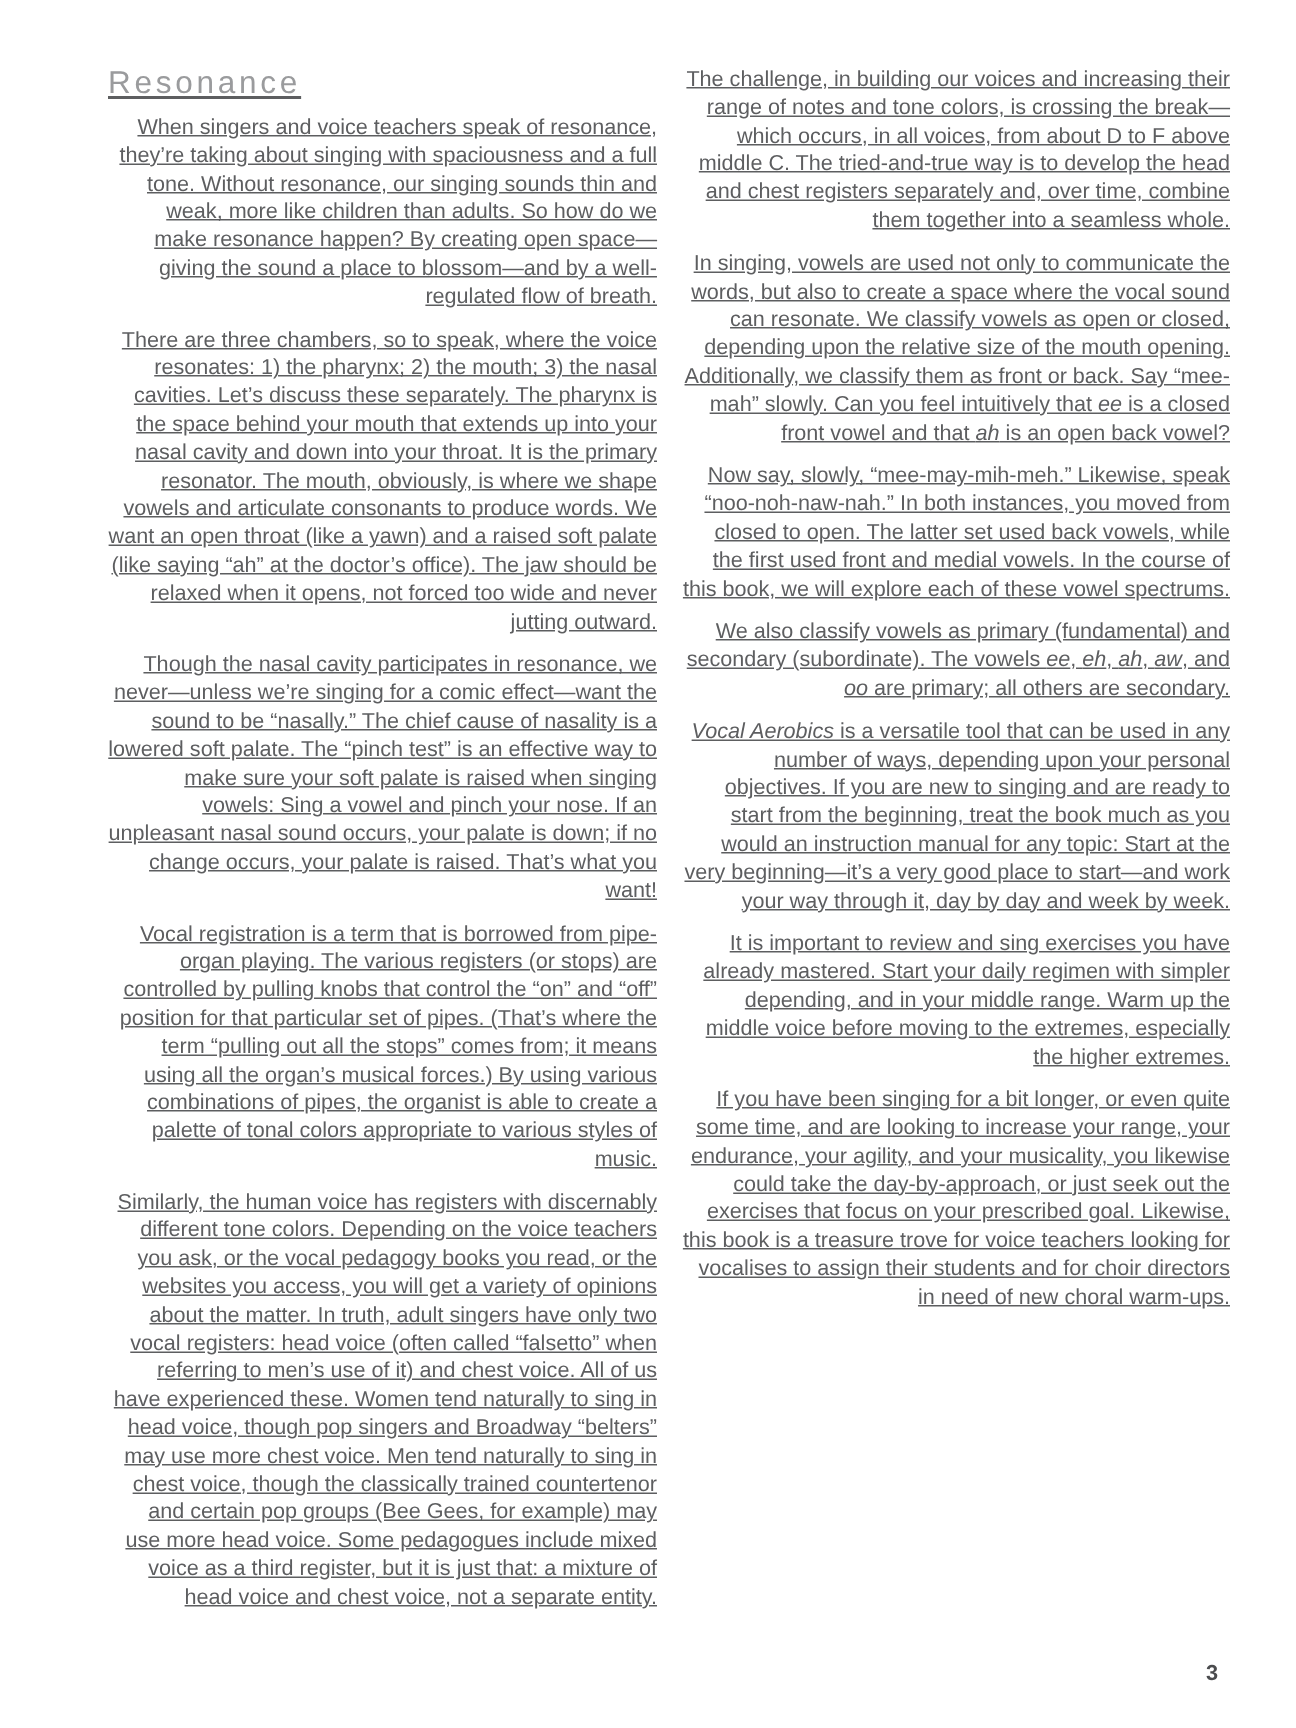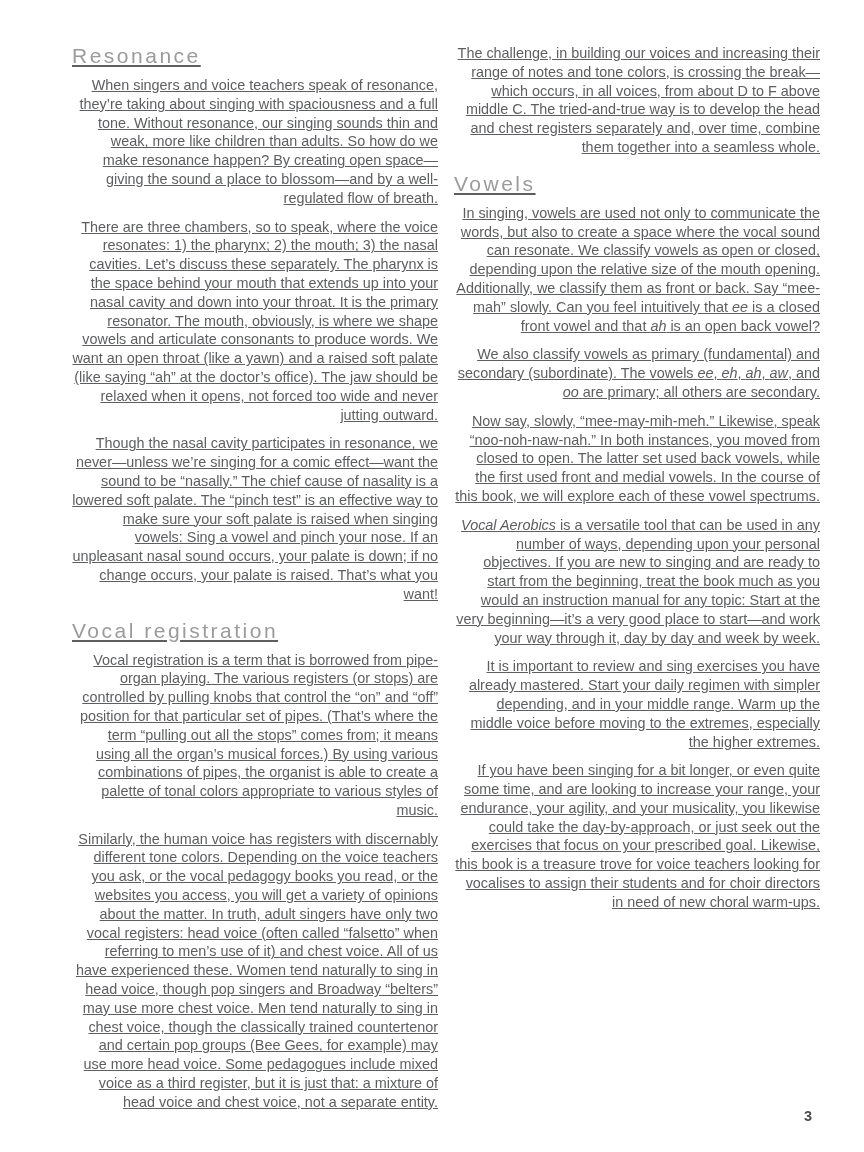--- a/index.html
+++ b/index.html
@@ -59,29 +59,27 @@
 </head>
 <body>
 
 <div class="page">
   <div class="columns">
     <div class="col">
         <h2 class="section-heading">Resonance</h2>
         <p class="paragraph"><span>When singers and voice teachers speak of resonance, they’re taking about singing with spaciousness and a full tone. Without resonance, our singing sounds thin and weak, more like children than adults. So how do we make resonance happen? By creating open space—giving the sound a place to blossom—and by a well-regulated flow of breath.</span></p>
         <p class="paragraph"><span>There are three chambers, so to speak, where the voice resonates: 1) the pharynx; 2) the mouth; 3) the nasal cavities. Let’s discuss these separately. The pharynx is the space behind your mouth that extends up into your nasal cavity and down into your throat. It is the primary resonator. The mouth, obviously, is where we shape vowels and articulate consonants to produce words. We want an open throat (like a yawn) and a raised soft palate (like saying “ah” at the doctor’s office). The jaw should be relaxed when it opens, not forced too wide and never jutting outward.</span></p>
         <p class="paragraph"><span>Though the nasal cavity participates in resonance, we never—unless we’re singing for a comic effect—want the sound to be “nasally.” The chief cause of nasality is a lowered soft palate. The “pinch test” is an effective way to make sure your soft palate is raised when singing vowels: Sing a vowel and pinch your nose. If an unpleasant nasal sound occurs, your palate is down; if no change occurs, your palate is raised. That’s what you want!</span></p>
-        <h2 class="section-heading">Vocal registration</h2>
         <p class="paragraph"><span>Vocal registration is a term that is borrowed from pipe-organ playing. The various registers (or stops) are controlled by pulling knobs that control the “on” and “off” position for that particular set of pipes. (That’s where the term “pulling out all the stops” comes from; it means using all the organ’s musical forces.) By using various combinations of pipes, the organist is able to create a palette of tonal colors appropriate to various styles of music.</span></p>
         <p class="paragraph"><span>Similarly, the human voice has registers with discernably different tone colors. Depending on the voice teachers you ask, or the vocal pedagogy books you read, or the websites you access, you will get a variety of opinions about the matter. In truth, adult singers have only two vocal registers: head voice (often called “falsetto” when referring to men’s use of it) and chest voice. All of us have experienced these. Women tend naturally to sing in head voice, though pop singers and Broadway “belters” may use more chest voice. Men tend naturally to sing in chest voice, though the classically trained countertenor and certain pop groups (Bee Gees, for example) may use more head voice. Some pedagogues include mixed voice as a third register, but it is just that: a mixture of head voice and chest voice, not a separate entity.</span></p>
       </div>
     <div class="col">
         <p class="paragraph"><span>The challenge, in building our voices and increasing their range of notes and tone colors, is crossing the break—which occurs, in all voices, from about D to F above middle C. The tried-and-true way is to develop the head and chest registers separately and, over time, combine them together into a seamless whole.</span></p>
-        <h2 class="section-heading">Vowels</h2>
         <p class="paragraph"><span>In singing, vowels are used not only to communicate the words, but also to create a space where the vocal sound can resonate. We classify vowels as open or closed, depending upon the relative size of the mouth opening. Additionally, we classify them as front or back. Say “mee-mah” slowly. Can you feel intuitively that </span><em>ee</em><span> is a closed front vowel and that </span><em>ah</em><span> is an open back vowel?</span></p>
+        <p class="paragraph"><span>Now say, slowly, “mee-may-mih-meh.” Likewise, speak “noo-noh-naw-nah.” In both instances, you moved from closed to open. The latter set used back vowels, while the first used front and medial vowels. In the course of this book, we will explore each of these vowel spectrums.</span></p>
         <p class="paragraph"><span>We also classify vowels as primary (fundamental) and secondary (subordinate).  The vowels </span><em>ee</em><span>, </span><em>eh</em><span>, </span><em>ah</em><span>, </span><em>aw</em><span>, and </span><em>oo</em><span> are primary; all others are secondary.</span></p>
-        <p class="paragraph"><span>Now say, slowly, “mee-may-mih-meh.” Likewise, speak “noo-noh-naw-nah.” In both instances, you moved from closed to open. The latter set used back vowels, while the first used front and medial vowels. In the course of this book, we will explore each of these vowel spectrums.</span></p>
         <p class="paragraph"><em>Vocal Aerobics</em><span> is a versatile tool that can be used in any number of ways, depending upon your personal objectives. If you are new to singing and are ready to start from the beginning, treat the book much as you would an instruction manual for any topic: Start at the very beginning—it’s a very good place to start—and work your way through it, day by day and week by week.</span></p>
         <p class="paragraph"><span>It is important to review and sing exercises you have already mastered. Start your daily regimen with simpler depending, and in your middle range. Warm up the middle voice before moving to the extremes, especially the higher extremes.</span></p>
         <p class="paragraph"><span>If you have been singing for a bit longer, or even quite some time, and are looking to increase your range, your endurance, your agility, and your musicality, you likewise could take the day-by-approach, or just seek out the exercises that focus on your prescribed goal. Likewise, this book is a treasure trove for voice teachers looking for vocalises to assign their students and for choir directors in need of new choral warm-ups.</span></p>
       </div>
   </div>
   <div class="page-number">3</div>
 </div>
 
 </body></html>

